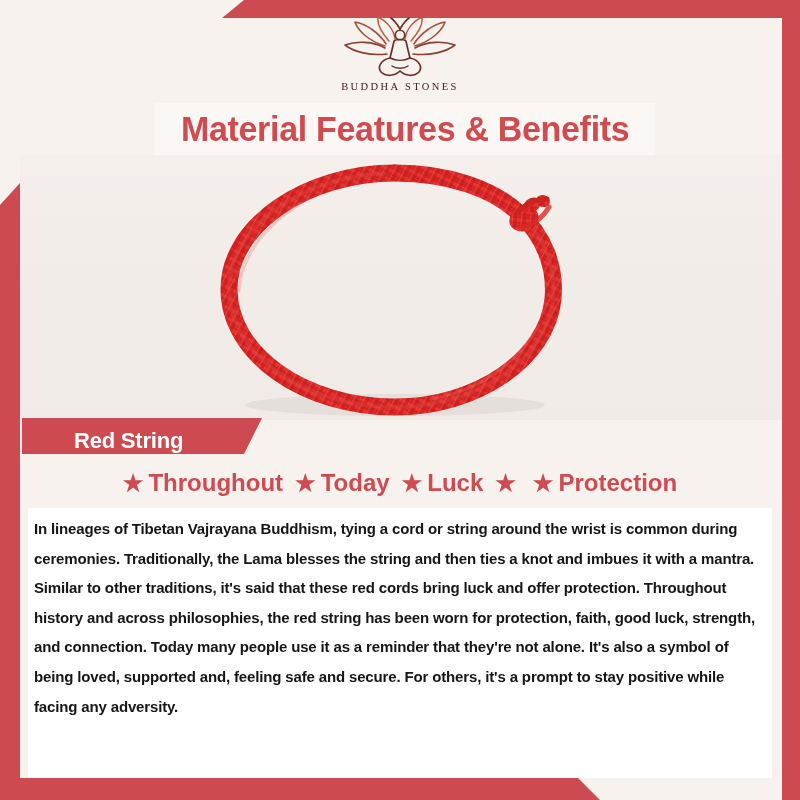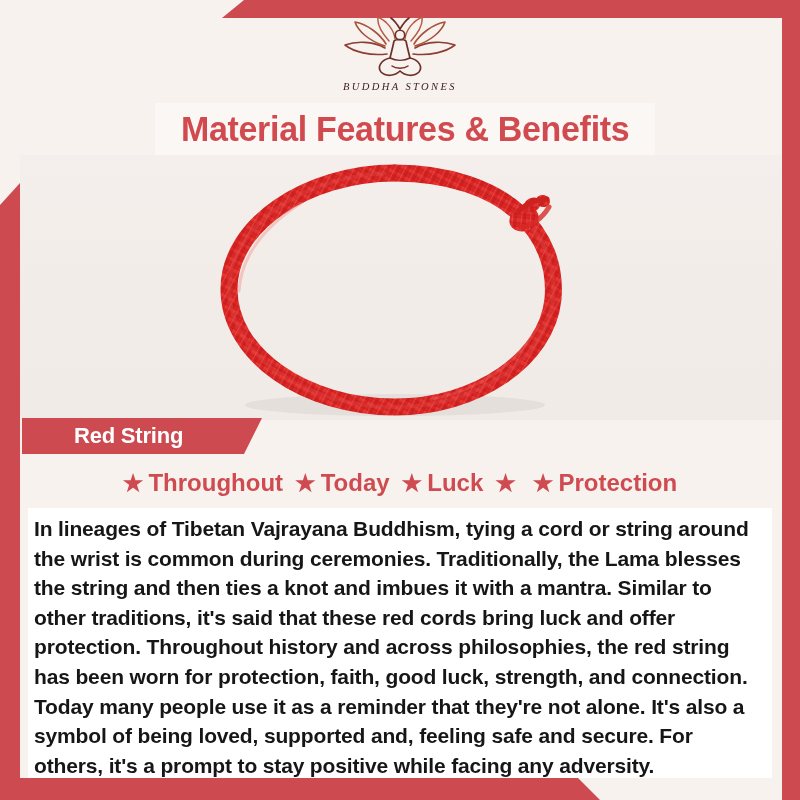--- a/index.html
+++ b/index.html
@@ -28,21 +28,21 @@
   .bar-bottom{
     position:absolute;left:0;bottom:0;width:600px;height:22px;
     background:#cc4a50;
     clip-path:polygon(0 0,578px 0,600px 22px,0 22px);
   }
 
   
   .header{position:absolute;top:0;left:0;width:800px;height:100px;
     display:flex;align-items:center;justify-content:center;}
   .logo-wrap{display:flex;flex-direction:column;align-items:center;gap:2px;
-    position:relative;z-index:4;margin-top:8px;font-style:italic;}
+    position:relative;z-index:4;margin-top:8px;}
   .logo-mark{width:122px;height:62px;display:block;}
   .logo-word{
     font-family:"Liberation Serif", serif;
     font-size:10.5px;letter-spacing:2.4px;color:#3f2020;font-weight:400;
     white-space:nowrap;
   }
 
   
   .title-band{
     position:absolute;top:103px;left:155px;width:500px;height:52px;
@@ -65,21 +65,21 @@
     background:linear-gradient(180deg,#f4efec 0%,#f2ece8 55%,#f1ebe7 100%);
     overflow:hidden;
   }
   .bracelet{position:absolute;left:50%;top:4px;transform:translateX(-50%);}
 
   
   .label-band{
     position:absolute;left:22px;top:418px;width:240px;height:36px;
     background:#cc4a50;
     clip-path:polygon(0 0,240px 0,222px 36px,0 36px);
-    display:flex;align-items:center;
+    display:flex;align-items:flex-end;
   }
   .label-text{
     color:#ffffff;font-size:22px;font-weight:bold;
     margin-left:52px;letter-spacing:-0.2px;white-space:nowrap;
   }
 
   
   .features{
     position:absolute;left:22px;top:463px;width:756px;height:40px;
     display:flex;align-items:center;justify-content:center;
@@ -95,21 +95,21 @@
   
   .copy{
     position:absolute;left:28px;top:508px;width:744px;height:270px;
     background:#ffffff;
     padding:6px 8px 0 6px;
     box-sizing:border-box;
   }
   .copy p{
     margin:0;
     color:#161616;
-    font-size:21px;
+    font-size:15px;
     font-weight:bold;
     line-height:29.6px;
     letter-spacing:-0.15px;
     font-family:"Liberation Sans", sans-serif;
   }
 </style>
 </head>
 <body>
 
 <div class="poster">

